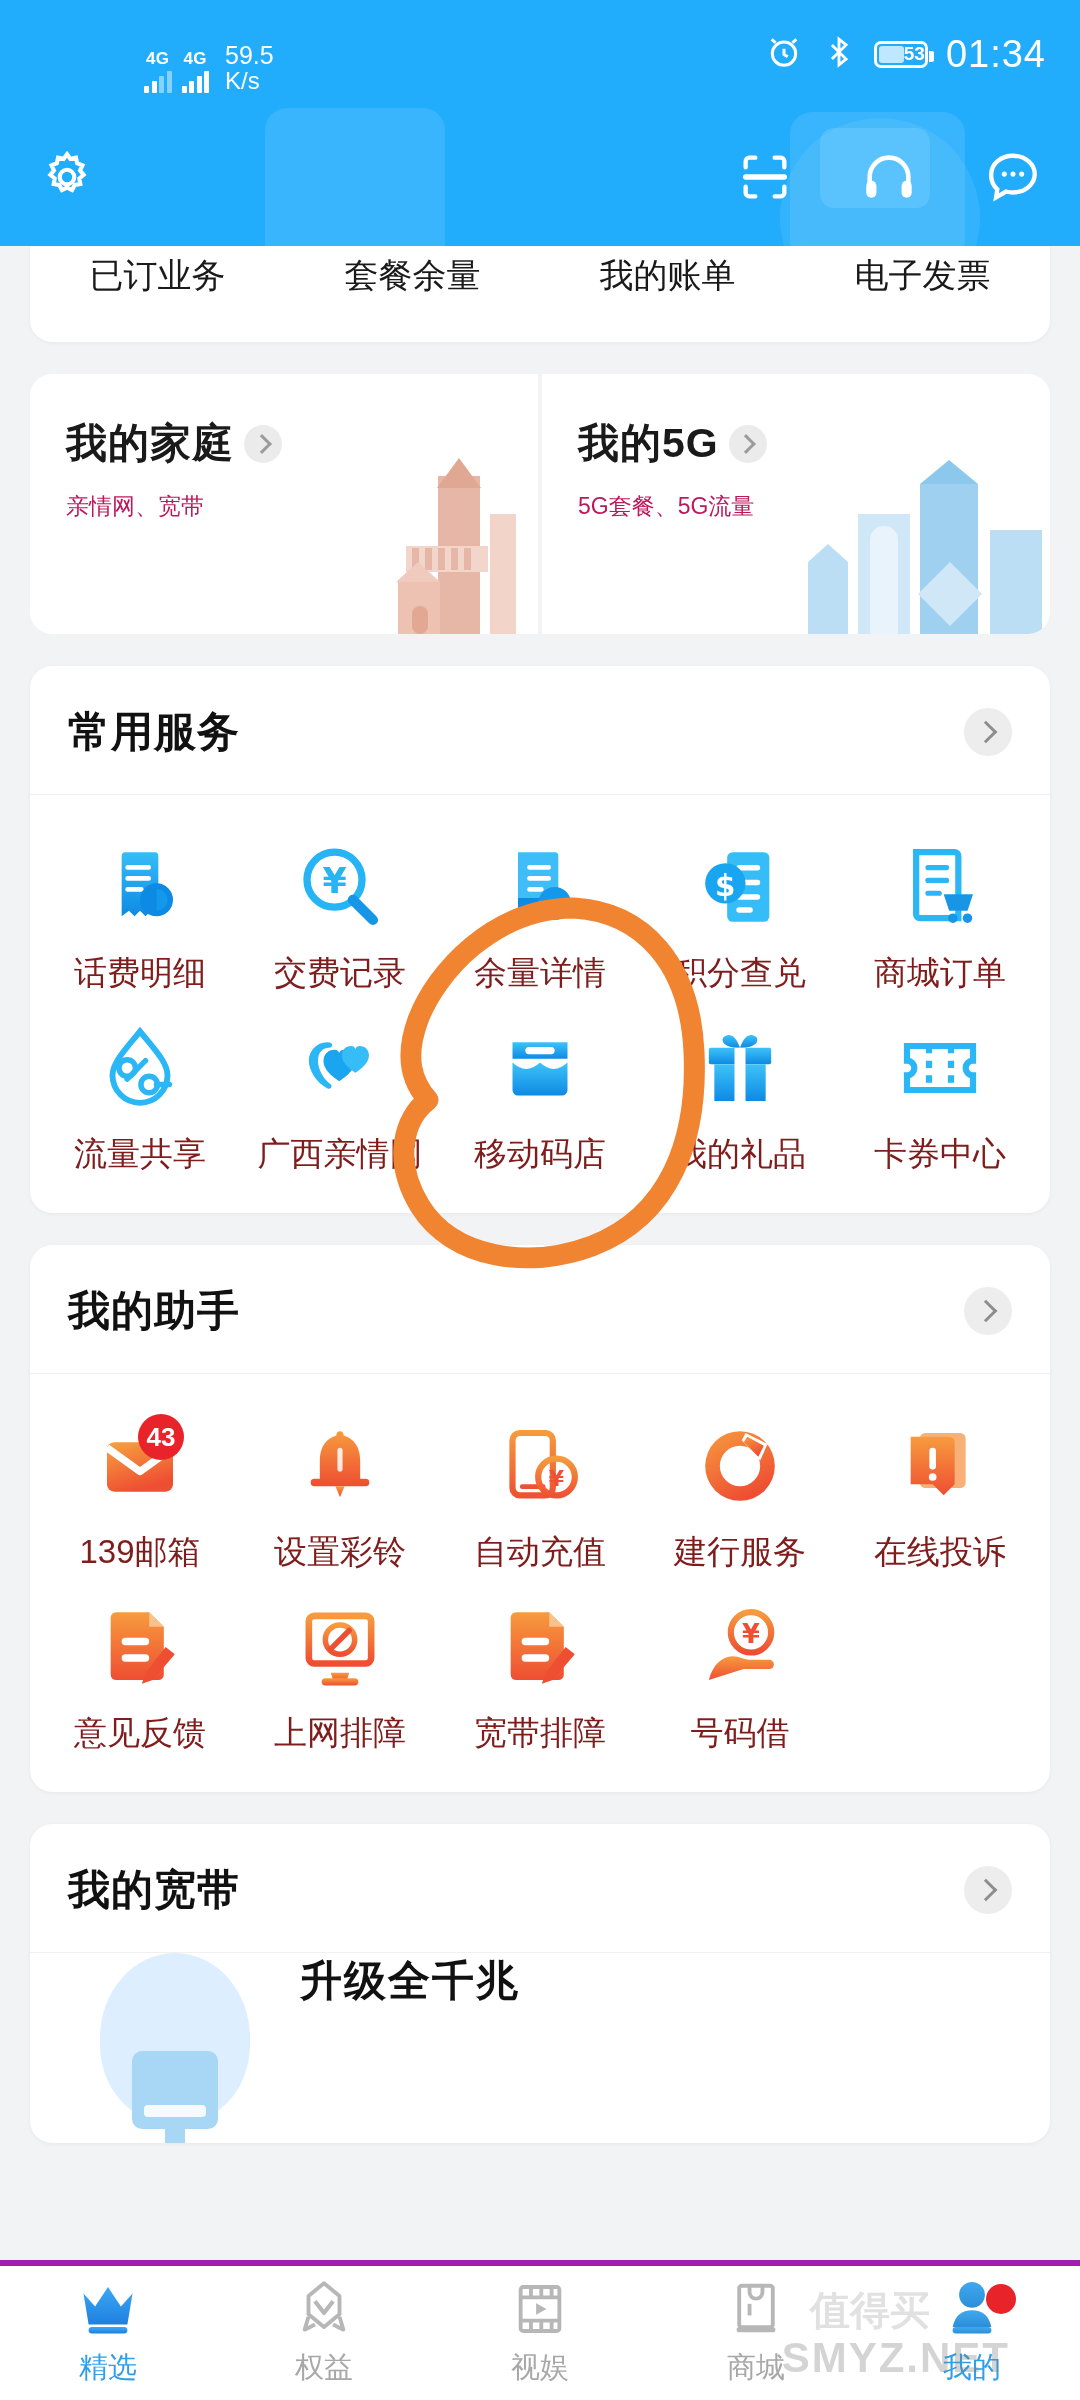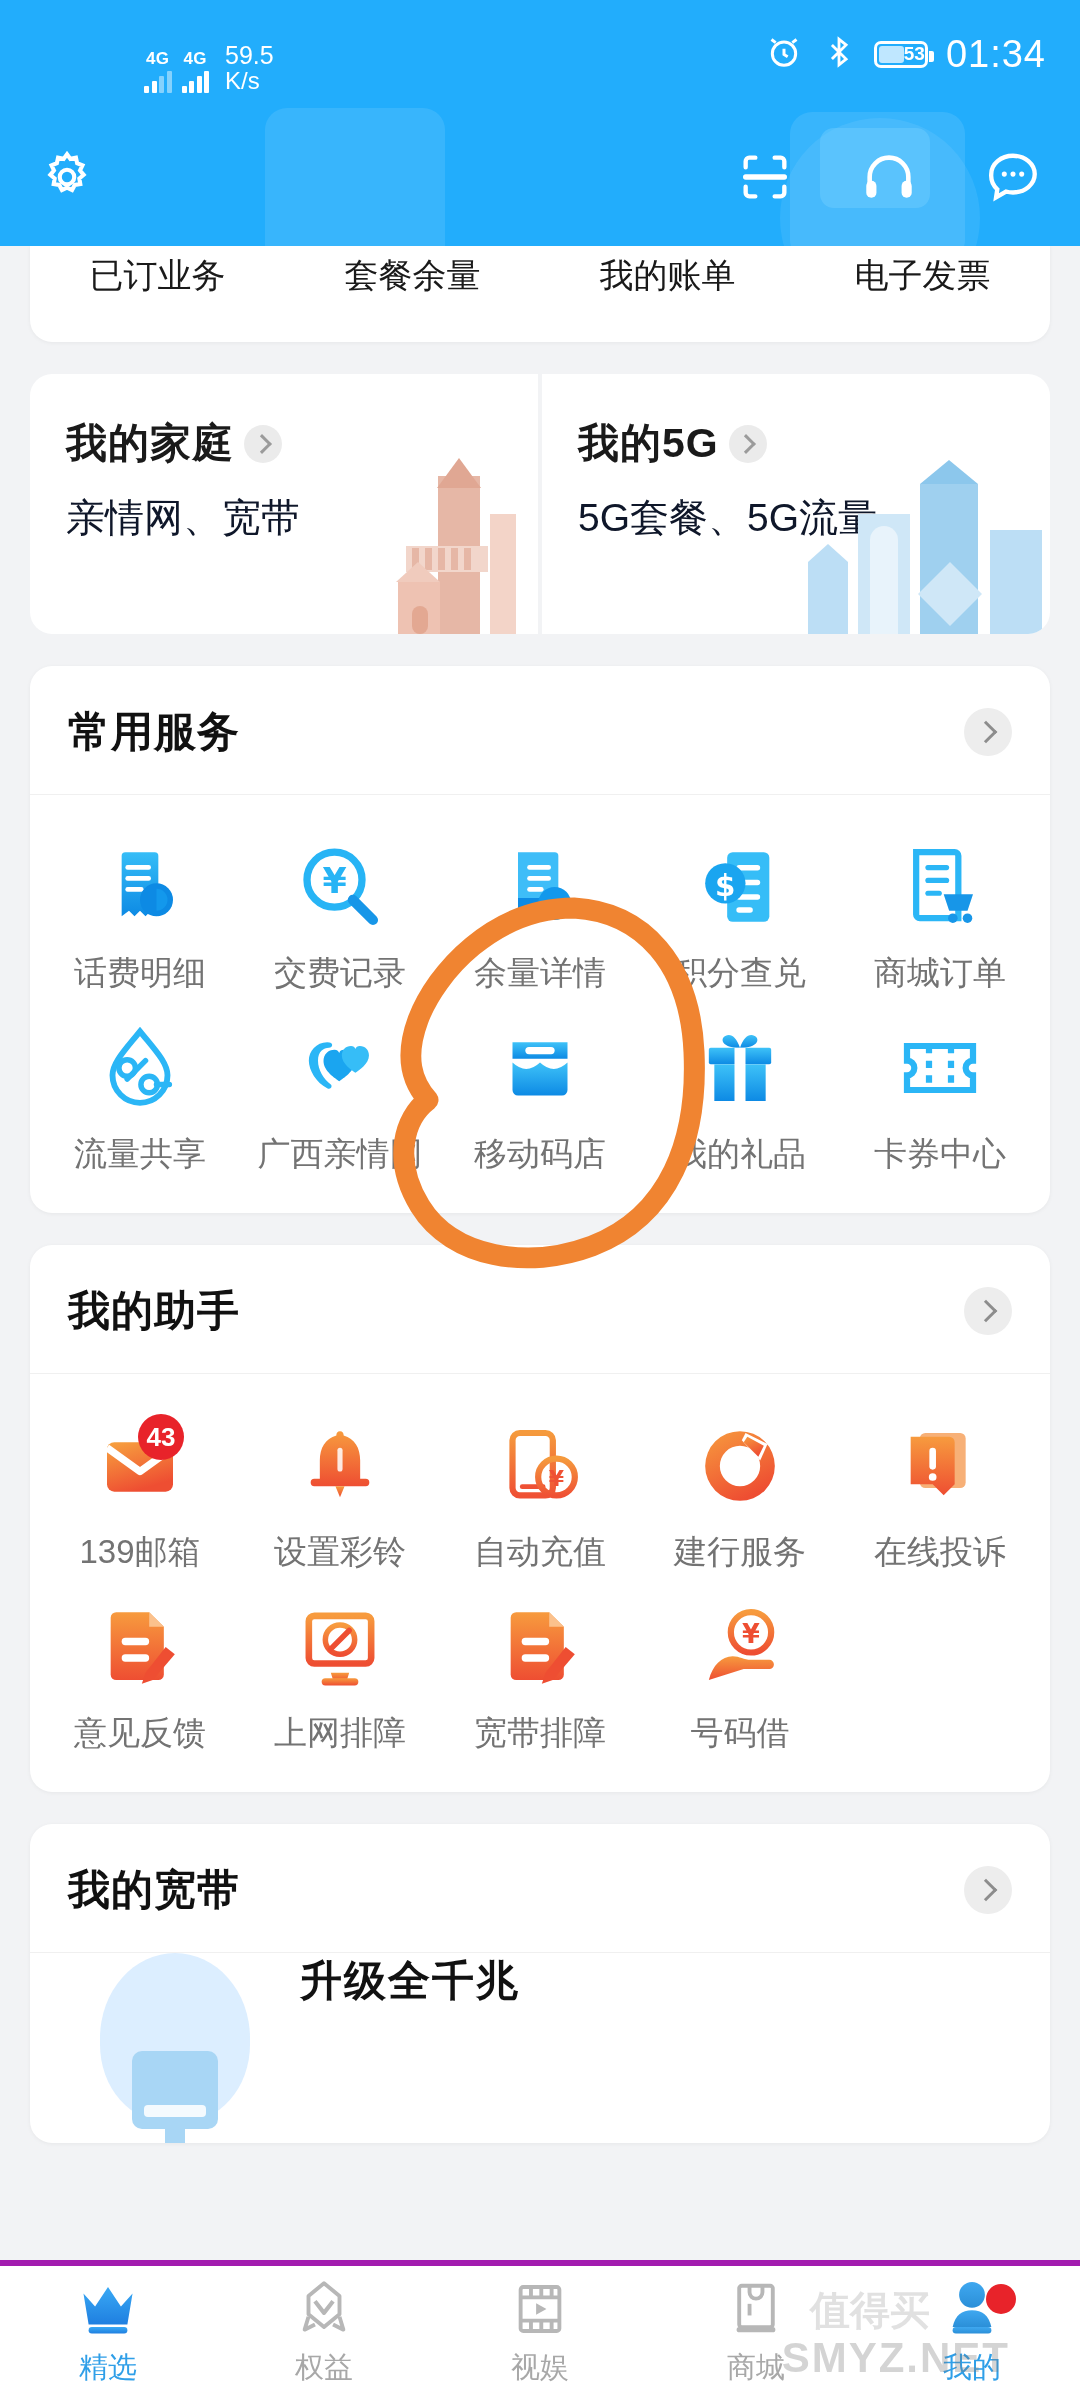--- a/index.html
+++ b/index.html
@@ -74,38 +74,38 @@
     flex:1;background:#fff;height:260px;position:relative;overflow:hidden;padding:42px 0 0 36px;
   }
   .fcard.l{border-radius:22px 0 0 22px;}
   .fcard.r{border-radius:0 22px 22px 0;}
   .fcard .ttl{display:flex;align-items:center;gap:10px;}
   .fcard .ttl b{font-size:41px;color:#1a1a1a;font-weight:bold;letter-spacing:1px;}
   .chip{width:38px;height:38px;border-radius:50%;background:#ebebeb;display:flex;
     align-items:center;justify-content:center;}
   .chip:after{content:"";width:11px;height:11px;border-top:3px solid #9b9b9b;
     border-right:3px solid #9b9b9b;transform:rotate(45deg);margin-left:-3px;}
-  .fcard .sub{margin-top:20px;font-size:39px;color:#0f172a;}
+  .fcard .sub{margin-top:20px;font-size:23px;color:#be185d;}
   .art{position:absolute;right:0;bottom:0;}
 
   
   .sechead{display:flex;align-items:center;justify-content:space-between;
     padding:38px 38px 34px 38px;border-bottom:1px solid #f0f0f0;}
   .sechead h3{font-size:42px;color:#111;font-weight:bold;letter-spacing:1px;}
   .arrowbtn{width:48px;height:48px;border-radius:50%;background:#ededed;
     display:flex;align-items:center;justify-content:center;}
   .arrowbtn:after{content:"";width:13px;height:13px;border-top:3px solid #8d8d8d;
     border-right:3px solid #8d8d8d;transform:rotate(45deg);margin-left:-4px;}
 
   
   .grid{display:grid;grid-template-columns:repeat(5,1fr);padding:30px 10px 26px 10px;}
   .cell{display:flex;flex-direction:column;align-items:center;padding:14px 0 10px 0;position:relative;}
   .cell .ico{width:96px;height:96px;display:flex;align-items:center;justify-content:center;position:relative;}
   .cell .ico svg{width:88px;height:88px;}
-  .cell .lbl{margin-top:16px;font-size:33px;color:#737373;white-space:nowrap;}
+  .cell .lbl{margin-top:16px;font-size:33px;color:#7f1d1d;white-space:nowrap;}
   .badge{position:absolute;top:-4px;right:4px;min-width:46px;height:46px;border-radius:23px;
     background:#e8232a;color:#fff;font-size:26px;display:flex;align-items:center;
     justify-content:center;padding:0 8px;font-weight:bold;}
 
   
   .promo{display:flex;align-items:flex-start;height:190px;padding-left:70px;position:relative;overflow:hidden;}
   .promo .ptxt{font-size:42px;color:#111;font-weight:bold;letter-spacing:2px;margin-left:50px;}
   .promo .blob{width:150px;height:170px;border-radius:50% 50% 46% 46%;background:#dceeff;
     display:flex;align-items:flex-end;justify-content:center;position:relative;}
   .monitor{width:86px;height:78px;background:#a8d6f5;border-radius:10px;position:relative;margin-bottom:-6px;}

